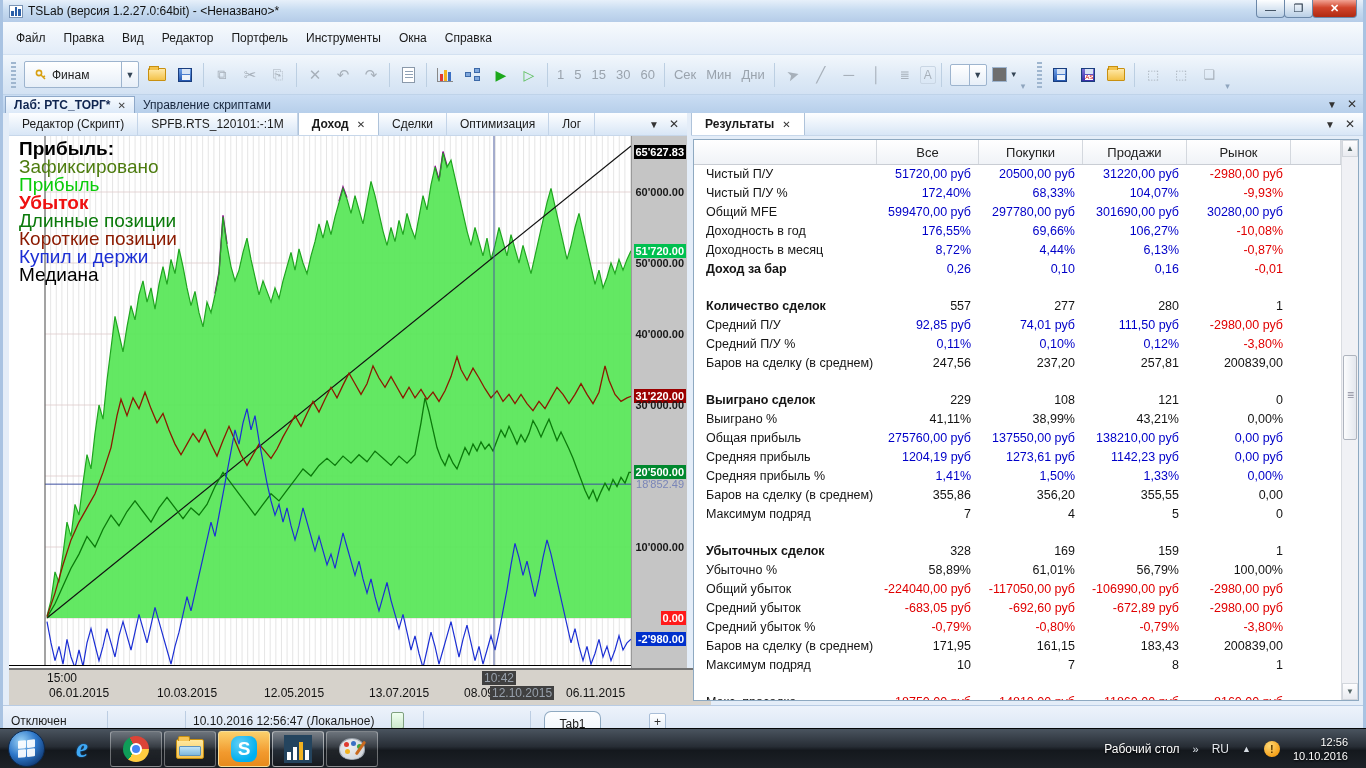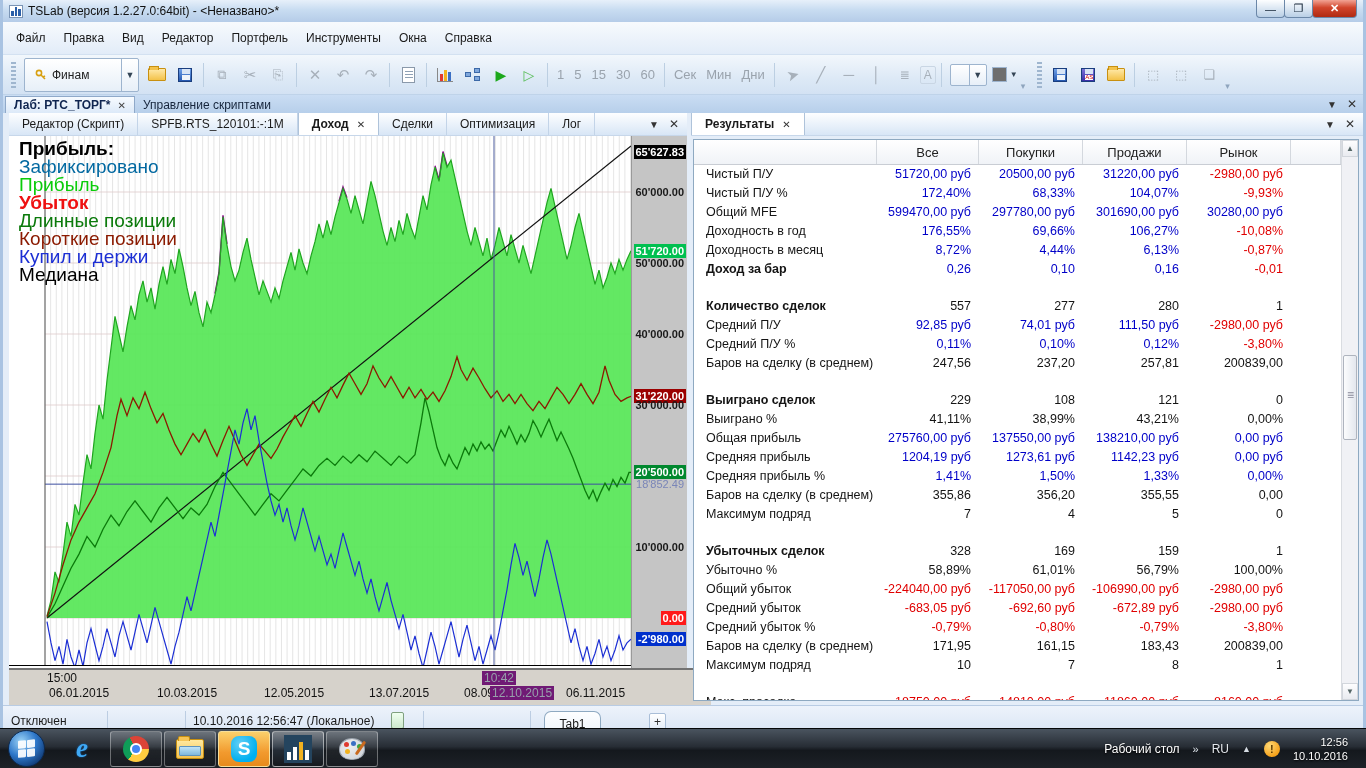--- a/index.html
+++ b/index.html
@@ -19,21 +19,21 @@
     color:#123;display:flex;align-items:center;justify-content:center;font-size:11px;margin-left:-1px;}
   .winbtn.close{width:45px;background:linear-gradient(#F2A394,#D1452C 45%,#B02A12);color:#fff;font-weight:bold;}
   .menubar{height:33px;background:linear-gradient(#F7FAFD,#E2ECF8);display:flex;align-items:center;padding-left:4px;border-bottom:1px solid #D3E1F1;}
   .menu-item{padding:3px 9px;color:#1a1a1a;}
   
   .toolbar{height:40px;background:linear-gradient(#F2F7FC,#DDE9F6 60%,#D3E2F3);border-bottom:1px solid #BFD3E9;
     display:flex;align-items:center;padding:0 4px;color:#555;}
   .grip{width:5px;height:26px;margin:0 4px;background:repeating-linear-gradient(#9FB6CF 0 2px,transparent 2px 4px);}
   .tbtn{height:26px;min-width:26px;display:flex;align-items:center;justify-content:center;margin:0 1px;border-radius:2px;font-size:15px;}
   .tsep{width:1px;height:24px;background:#BCCfe2;background:#BCCFE2;margin:0 4px;}
-  .combo{display:flex;align-items:center;height:34px;border:1px solid #9DB4CE;background:linear-gradient(#fff,#E7EFF8);border-radius:2px;margin:0 4px;}
+  .combo{display:flex;align-items:center;height:27px;border:1px solid #9DB4CE;background:linear-gradient(#fff,#E7EFF8);border-radius:2px;margin:0 4px;}
   .combo .val{display:flex;align-items:center;gap:5px;padding:0 12px 0 10px;min-width:96px;color:#222;}
   .combo .arrow{width:17px;height:100%;border-left:1px solid #9DB4CE;display:flex;align-items:center;justify-content:center;font-size:9px;color:#345;}
   .txtbtn{padding:0 5px;height:24px;display:flex;align-items:center;color:#9aa3ad;font-size:13px;}
   .gray{color:#A7B0BA;}
   .ic{display:inline-block;position:relative;}
   .ic-folder{width:18px;height:13px;background:linear-gradient(#FFE9A8,#F3C24A);border:1px solid #C89010;border-radius:1px;}
   .ic-folder:before{content:"";position:absolute;left:0;top:-3px;width:8px;height:3px;background:#F3C24A;border:1px solid #C89010;border-bottom:none;}
   .ic-floppy{width:14px;height:14px;background:linear-gradient(#6FA0E8,#2458B0);border:1px solid #1A3E7E;}
   .ic-floppy:before{content:"";position:absolute;left:3px;top:0;width:8px;height:5px;background:#D7E4F5;}
   .ic-floppy:after{content:"";position:absolute;left:3px;bottom:1px;width:8px;height:5px;background:#EFF4FA;}
@@ -66,21 +66,21 @@
   
   .chart-wrap{position:relative;width:678px;height:532px;background:#fff;overflow:hidden;}
   .ylabels{position:absolute;left:622px;top:0;width:56px;height:100%;background:#C5C5C5;border-left:1px solid #9a9a9a;}
   .ylab{position:absolute;right:1px;width:55px;text-align:right;font-size:11px;font-weight:bold;color:#1a1a1a;line-height:14px;}
   .ylab span{padding:0 2px;display:inline-block;}
   .legend{position:absolute;left:10px;top:4px;line-height:18px;font-size:19px;z-index:5;}
   .legend .t{font-weight:bold;color:#000;}
   .xaxis{position:relative;height:37px;background:#D6D2CB;border-top:2px solid #737373;font-size:12px;color:#111;width:702px;}
   .xlab{position:absolute;top:16px;white-space:nowrap;}
   .xtime{position:absolute;top:1px;}
-  .hl{background:#701a75;color:#97A0AB;padding:0 2px;}
+  .hl{background:#404040;color:#97A0AB;padding:0 2px;}
   
   .rt-box{margin:3px 4px 4px 2px;border:1px solid #8EA9C1;background:#fff;position:relative;flex:1;overflow:hidden;}
   .rt-head{display:grid;grid-template-columns:183px 102px 104px 104px 104px 1fr;height:25px;background:linear-gradient(#FFFFFF,#F0F3F7);border-bottom:1px solid #C9CDD4;margin-right:17px;}
   .rt-head div{border-right:1px solid #D4D8DE;display:flex;align-items:center;justify-content:center;color:#222;font-size:13px;}
   .rt-row{display:grid;grid-template-columns:183px 102px 104px 104px 104px 1fr;height:19px;line-height:19px;font-size:12.5px;}
   .rt-row .lbl{padding-left:12px;color:#141414;white-space:nowrap;}
   .rt-row .v{text-align:right;padding-right:8px;white-space:nowrap;overflow:hidden;}
   .rt-sp{height:18px;}
   .cb{color:#0000C8;} .cr{color:#E00000;} .ck{color:#141414;}
   .rt-scroll{position:absolute;right:0;top:0;bottom:0;width:17px;background:#F0F1F5;border-left:1px solid #D9DCE1;}
@@ -437,21 +437,21 @@
               <div class="ylab" style="top: 253.338px;"><span style="background: rgb(155, 0, 0); color: rgb(255, 255, 255);">31'220.00</span></div>
               <div class="ylab" style="top: 262px;"><span>30'000.00</span></div>
               <div class="ylab" style="top: 329.45px;"><span style="background: rgb(0, 136, 46); color: rgb(255, 255, 255);">20'500.00</span></div>
               <div class="ylab" style="top: 341.147px;"><span style="color: rgb(122, 134, 184); font-weight: normal;">18'852.49</span></div>
               <div class="ylab" style="top: 404px;"><span>10'000.00</span></div>
               <div class="ylab" style="top: 475px;"><span style="background: rgb(255, 26, 26); color: rgb(255, 255, 255);">0.00</span></div>
               <div class="ylab" style="top: 496.158px;"><span style="background: rgb(0, 48, 204); color: rgb(255, 255, 255);">-2'980.00</span></div>
             </div>
           <div class="legend" id="legend">
             <div class="t">Прибыль:</div>
-          <div style="color: #0369a1;">Зафиксировано</div>
+          <div style="color: #4d7c0f;">Зафиксировано</div>
               <div style="color: rgb(10, 204, 10);">Прибыль</div>
               <div style="color: rgb(238, 17, 17); font-weight: bold;">Убыток</div>
               <div style="color: rgb(11, 122, 11);">Длинные позиции</div>
               <div style="color: rgb(139, 26, 0);">Короткие позиции</div>
               <div style="color: rgb(28, 47, 212);">Купил и держи</div>
               <div style="color: rgb(0, 0, 0);">Медиана</div>
             </div>
         </div>
         <div class="xaxis" id="xaxis">
             <span class="xtime" style="left: 38px;">15:00</span>

